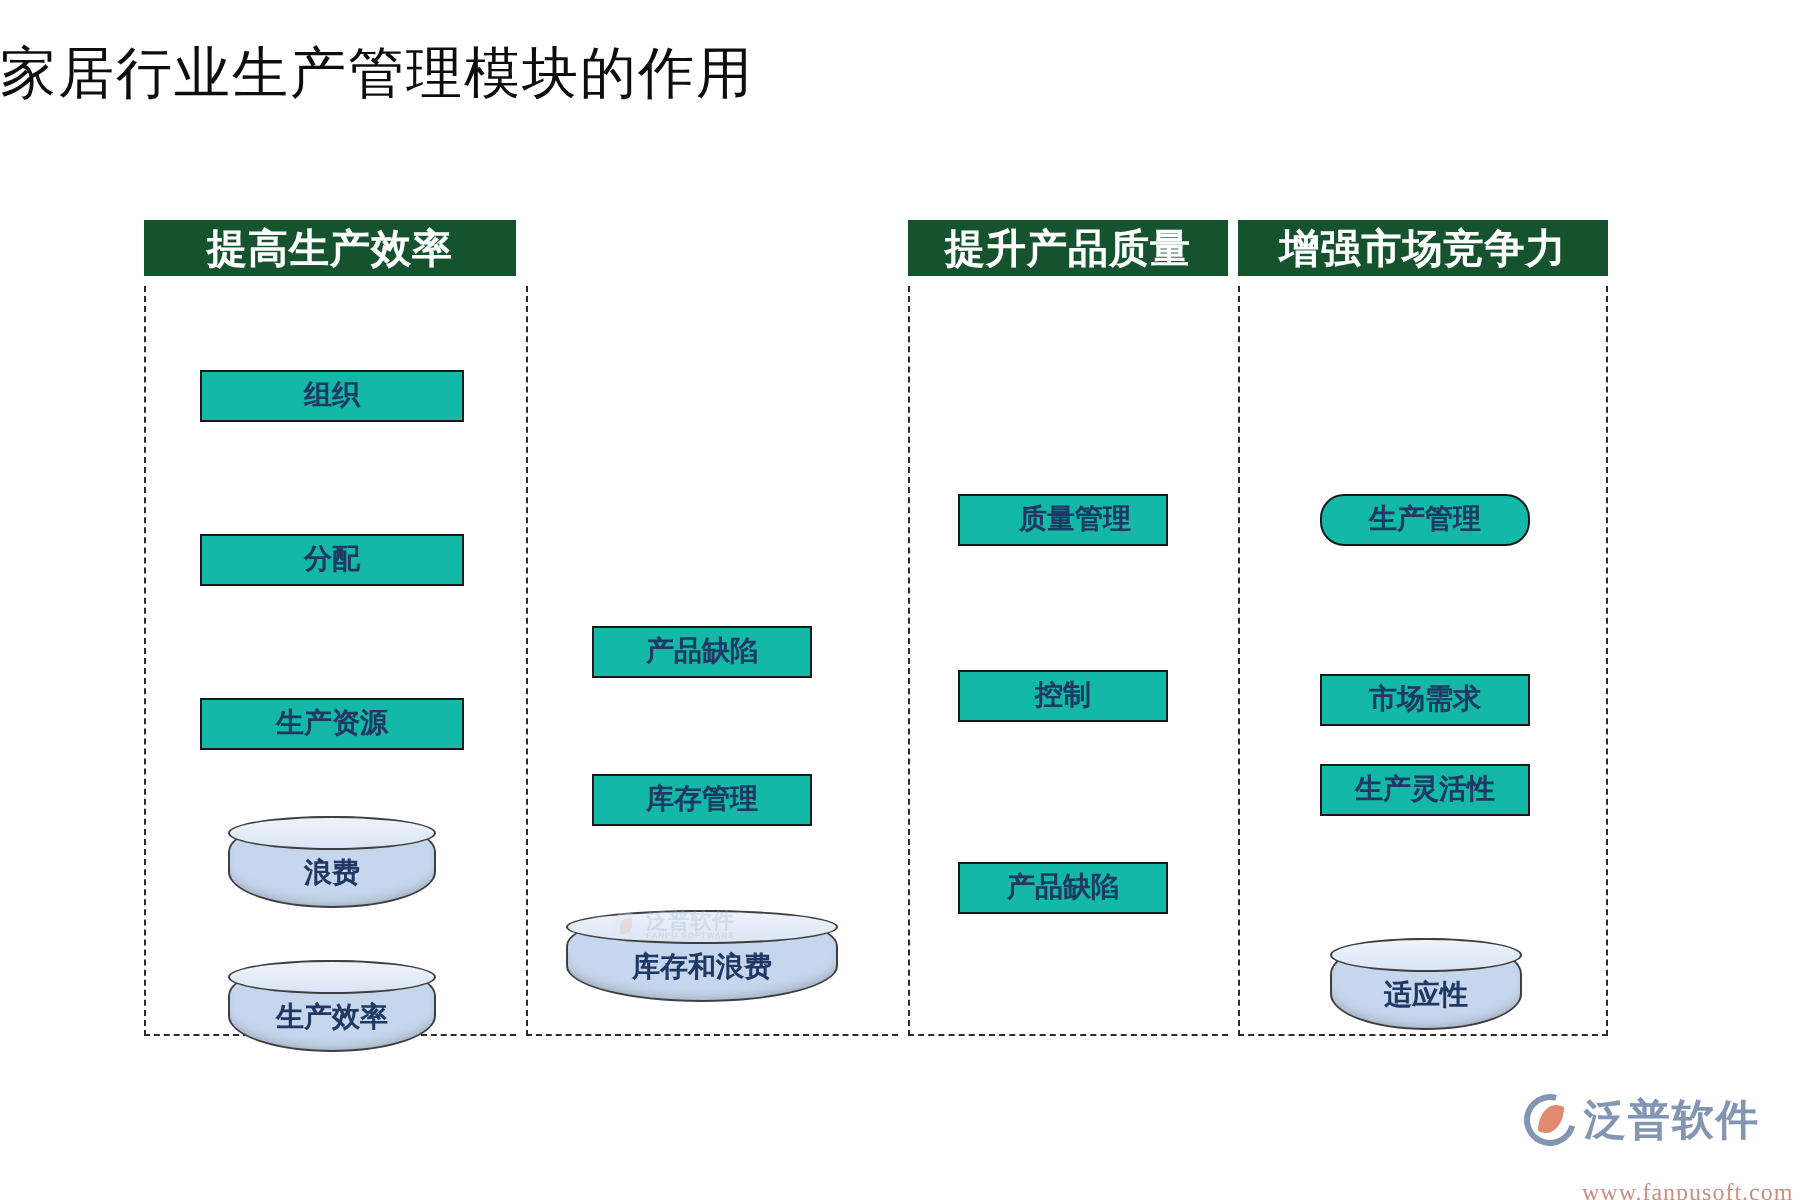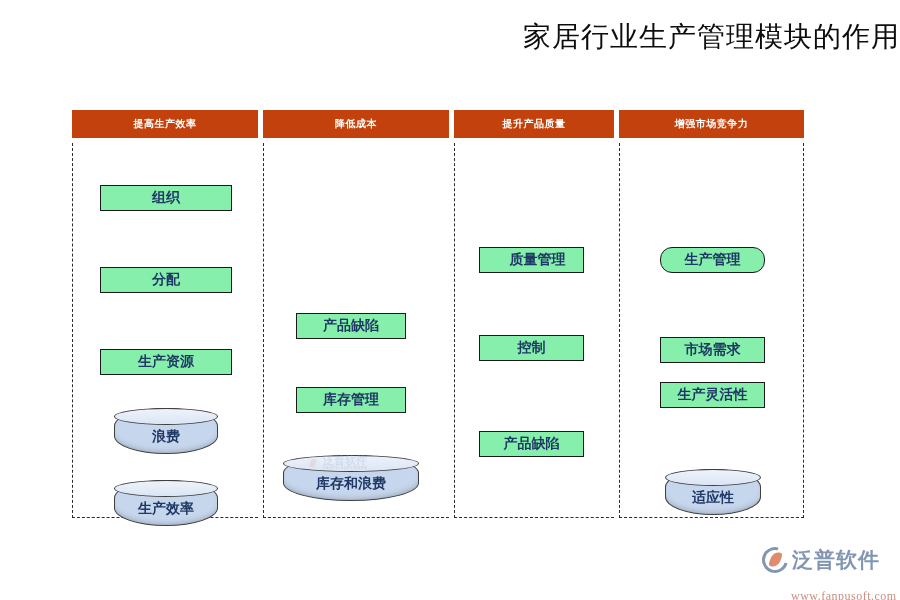--- a/index.html
+++ b/index.html
@@ -13,21 +13,21 @@
     font-family: "Liberation Sans", "DejaVu Sans", sans-serif;
     overflow: hidden;
     position: relative;
   }
 
   #page-title {
     position: absolute;
     top: 18px;
     left: 0;
     width: 900px;
-    text-align: right;
+    text-align: left;
     font-family: "Liberation Serif", "DejaVu Serif", serif;
     font-size: 28px;
     font-weight: 400;
     color: #0d0d0d;
     letter-spacing: 1px;
   }
 
   
   #lane-frame {
     position: absolute;
@@ -56,23 +56,23 @@
   .lane:last-child .lane-body {
     border-right: 1px dashed #2b2b2b;
   }
 
   .lane-header {
     position: absolute;
     left: 0;
     top: 0;
     width: 100%;
     height: 28px;
-    background: #c2410c;
+    background: #14532d;
     color: #ffffff;
-    font-size: 10px;
+    font-size: 20px;
     font-weight: bold;
     display: flex;
     align-items: center;
     justify-content: center;
     font-family: "DejaVu Sans", "Liberation Sans", sans-serif;
     letter-spacing: 0.5px;
   }
 
   
   .node {
@@ -82,21 +82,21 @@
     align-items: center;
     justify-content: center;
     color: #1f3864;
     font-size: 14px;
     font-weight: bold;
     font-family: "DejaVu Sans", "Liberation Sans", sans-serif;
     white-space: nowrap;
   }
 
   .node.rect {
-    background: #86efac;
+    background: #14b8a6;
     border: 1px solid #1a1a1a;
     height: 26px;
   }
 
   .node.cyl {
     height: 46px;
     background: #c6d6ec;
     border: 1.3px solid #3f3f3f;
     border-radius: 50% / 18px;
     box-shadow: inset 0 -4px 7px -5px rgba(0,0,0,0.35);
@@ -241,21 +241,20 @@
 
       <div class="node cyl" style="left:41px; top:337px; width:104px;">
         <div class="cyl-cap"></div>
         <span class="cyl-label">生产效率</span>
       </div>
 
     </div>
   </div>
 
   <div class="lane" style="left:191px; width:186px;">
-    <div class="lane-header">降低成本</div>
     <div class="lane-body">
 
       <div class="node rect" style="left:32px; top:170px; width:110px;">
         <span>产品缺陷</span>
       </div>
 
       <div class="node rect" style="left:32px; top:244px; width:110px;">
         <span>库存管理</span>
       </div>
 

